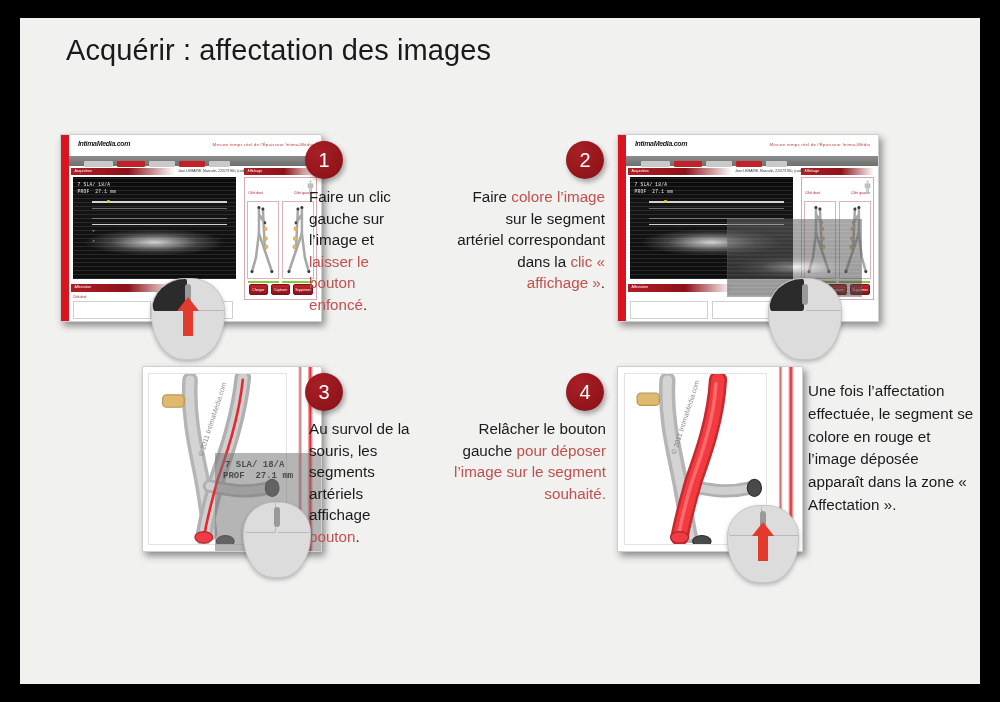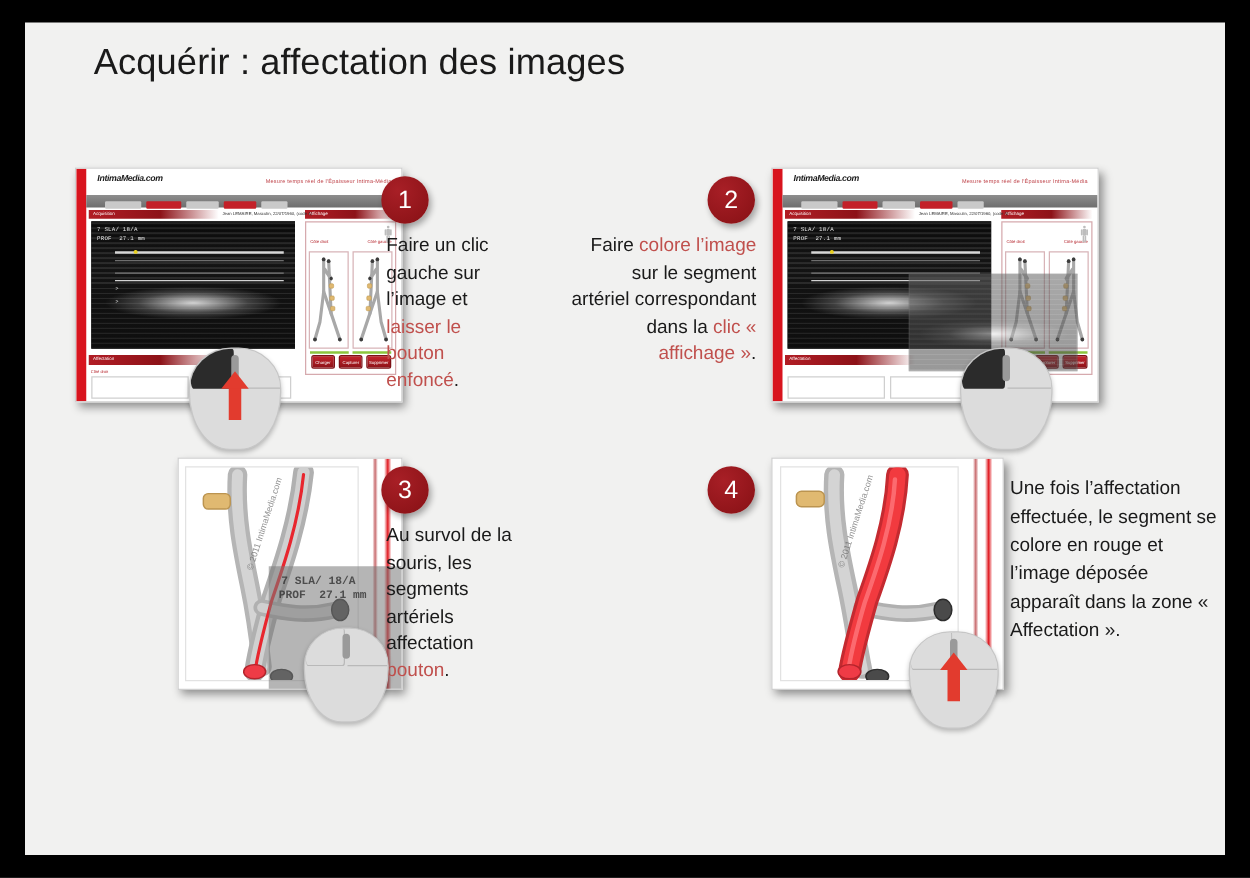--- a/index.html
+++ b/index.html
@@ -9,21 +9,21 @@
   .slide-frame{
     position:absolute; left:0; top:0; width:1000px; height:702px;
     background:#000; padding:18px 20px 18px 20px;
   }
   .slide{
     position:relative; width:960px; height:666px;
     background:#f1f1f0; overflow:hidden;
   }
 
   .page-title{
-    position:absolute; left:55px; top:16px;
+    position:absolute; left:46px; top:16px;
     font-size:29px; color:#1a1a1a; letter-spacing:.1px; white-space:nowrap;
   }
   .subtitle{
     position:absolute; left:548px; top:22px; width:400px;
     font-size:14.6px; line-height:1.45; color:#1a1a1a;
   }
 
   
   .badge{
     position:absolute; width:38px; height:38px; border-radius:50%;
@@ -457,21 +457,21 @@
   <div class="mouse light" style="left:223px; top:484px; width:68px; height:76px;">
     <div class="body">
       <div class="lbtn"></div>
       <div class="rbtn"></div>
       <div class="wheel"></div>
     </div>
   </div>
 
   <div class="badge" style="left:285px; top:355px;">3</div>
   <div class="step-text" style="left:289px; top:400px; width:106px;">
-    <span>Au survol de la souris, les segments artériels affectation </span><span class="hl">bouton</span><span>.</span>
+    <span>Au survol de la souris, les segments artériels affichage </span><span class="hl">bouton</span><span>.</span>
   </div>
 
   <div class="artpanel" style="left:597px; top:348px; width:186px; height:186px;">
     <div class="art-stripes"></div>
     <div class="art-white">
       <svg viewBox="0 0 140 180" width="100%" height="100%" preserveAspectRatio="none" aria-hidden="true">
         <g fill="none" stroke-linecap="round">
           <path d="M42 6 C40 40 46 70 52 100 C58 130 60 150 64 170" stroke="#b5b5b5" stroke-width="16"></path>
           <path d="M42 6 C40 40 46 70 52 100 C58 130 60 150 64 170" stroke="#d4d4d4" stroke-width="9"></path>
           <path d="M64 118 C82 122 100 126 124 120" stroke="#b0b0b0" stroke-width="14"></path>
@@ -497,17 +497,20 @@
       <div class="rbtn"></div>
       <div class="wheel"></div>
     </div>
     <div class="arrow" style="top:30px;">
       <div class="shaft"></div>
           <div class="head"></div>
     </div>
   </div>
 
   <div class="badge" style="left:546px; top:355px;">4</div>
+  <div class="step-text ta-r" style="left:430px; top:400px; width:156px;">
+    <span>Relâcher le bouton gauche </span><span class="hl">pour déposer l’image sur le segment souhaité.</span>
+  </div>
 
   <div class="body-text" style="left:788px; top:362px; width:166px;">Une fois l’affectation effectuée, le segment se colore en rouge et l’image déposée apparaît dans la zone « Affectation ».</div>
 
 </div>
 </div>
 
 </body></html>

